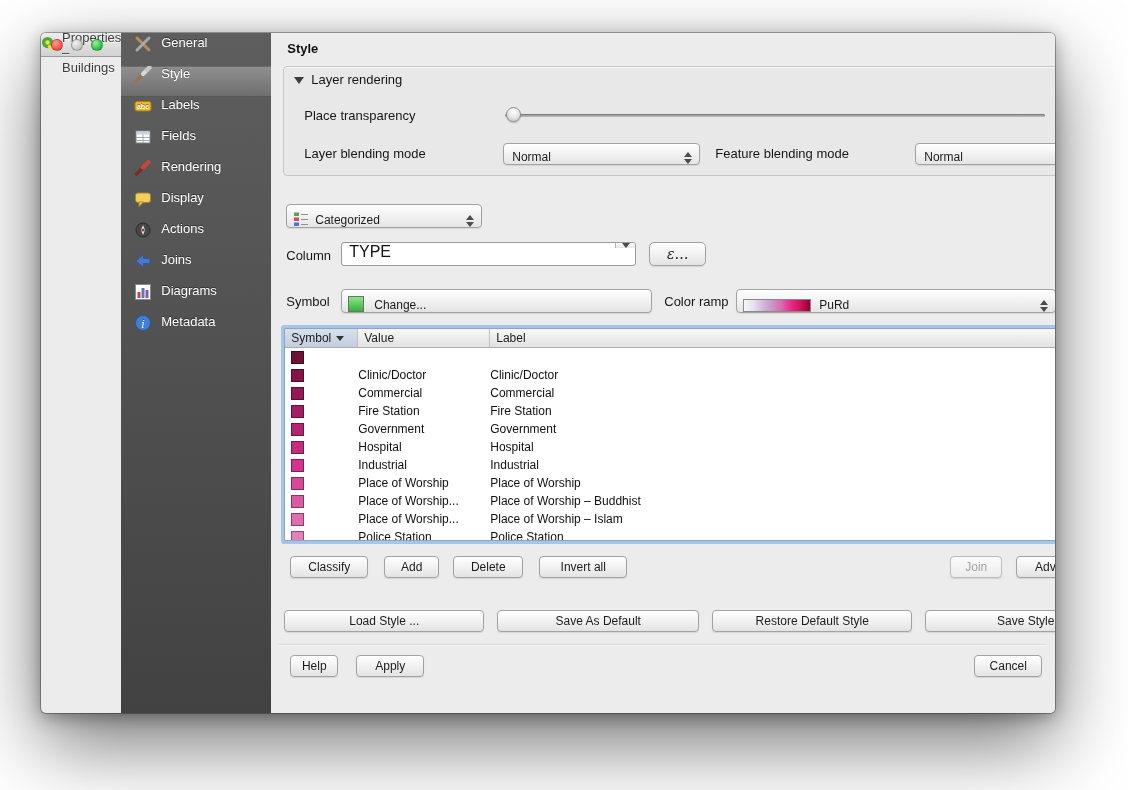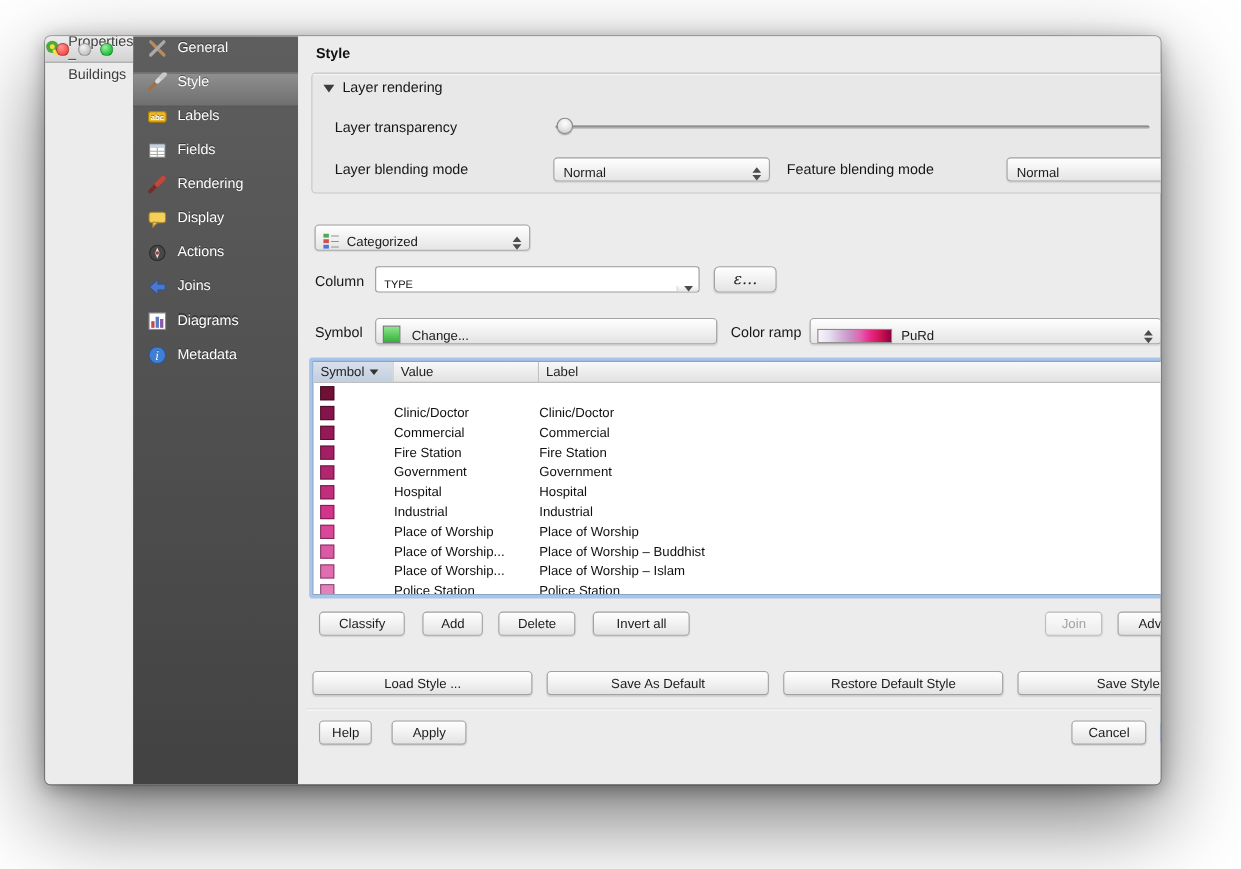--- a/index.html
+++ b/index.html
@@ -53,22 +53,22 @@
   .btn.disabled { color:#a3a3a3; border-color:#bcbcbc; background:linear-gradient(180deg,#fbfbfb,#ececec); }
   .btn.default { background:linear-gradient(180deg,#b8d6fa,#78a9f0 55%,#5f96ea); border-color:#4d7fc6; }
   .popup { background:linear-gradient(180deg,#ffffff,#f2f2f2 48%,#e5e5e5);
            border:1px solid #a2a2a2; border-radius:4px; display:flex; align-items:flex-end;
            font-size:12px; color:#1c1c1c; box-shadow:0 1px 1px rgba(0,0,0,.08); cursor:default; }
   .popup .ptext { flex:1; padding-left:8px; white-space:nowrap; overflow:hidden; }
   .mac-arrows { width:14px; margin-right:4px; display:flex; flex-direction:column; align-items:center; gap:2px; }
   .tri-up   { width:0; height:0; border-left:4px solid transparent; border-right:4px solid transparent; border-bottom:5px solid #4c4c4c; }
   .tri-down { width:0; height:0; border-left:4px solid transparent; border-right:4px solid transparent; border-top:5px solid #4c4c4c; }
 
-  .combo { background:#fff; border:1px solid #9b9b9b; border-radius:3px; display:flex; align-items:flex-end;
-           font-size:10px; color:#111; }
+  .combo { background:#fff; border:1px solid #9b9b9b; border-radius:3px; display:flex; align-items:flex-start;
+           font-size:16px; color:#111; }
   .combo .ctext { flex:1; display:flex; align-items:center; padding-left:7px; }
   .combo .cbtn { width:20px; border-left:1px solid #b5b5b5; background:linear-gradient(180deg,#fcfcfc,#e6e6e6);
                  display:flex; align-items:center; justify-content:center; border-radius:0 2px 2px 0; }
 
   
   .slider-track { height:3px; background:linear-gradient(180deg,#9a9a9a,#b9b9b9); border-radius:2px;
                   box-shadow:inset 0 1px 1px rgba(0,0,0,.25); }
   .slider-handle { width:15px; height:15px; border-radius:50%;
                    background:radial-gradient(circle at 50% 32%, #ffffff, #e2e2e2 55%, #c2c2c2);
                    border:1px solid #8d8d8d; box-shadow:0 1px 1px rgba(0,0,0,.25); }
@@ -218,21 +218,21 @@
 
       <div class="content">
 
         <div class="abs heading" style="left:16px; top:8px;">Style</div>
 
         <div class="abs group" style="left:12px; top:33px; width:838px; height:110px;">
           <div class="abs group-title" style="left:10px; top:5px;">
             <span class="tri-disclosure"></span>
             <span class="lbl">Layer rendering</span>
           </div>
-          <div class="abs lbl" style="left:20px; top:41px;">Layer transparency</div>
+          <div class="abs lbl" style="left:20px; top:41px;">Place transparency</div>
           <div class="abs slider-track" style="left:221px; top:47px; width:540px;"></div>
           <div class="abs slider-handle" style="left:222px; top:40px;"></div>
           <input class="abs spin-value" style="left: 774px; top: 37px;" value="0">
           <div class="abs stepper" style="left:808px; top:36px;">
             <div>
                 <span class="tri-up"></span>
               </div>
             <div>
                 <span class="tri-down"></span>
               </div>

